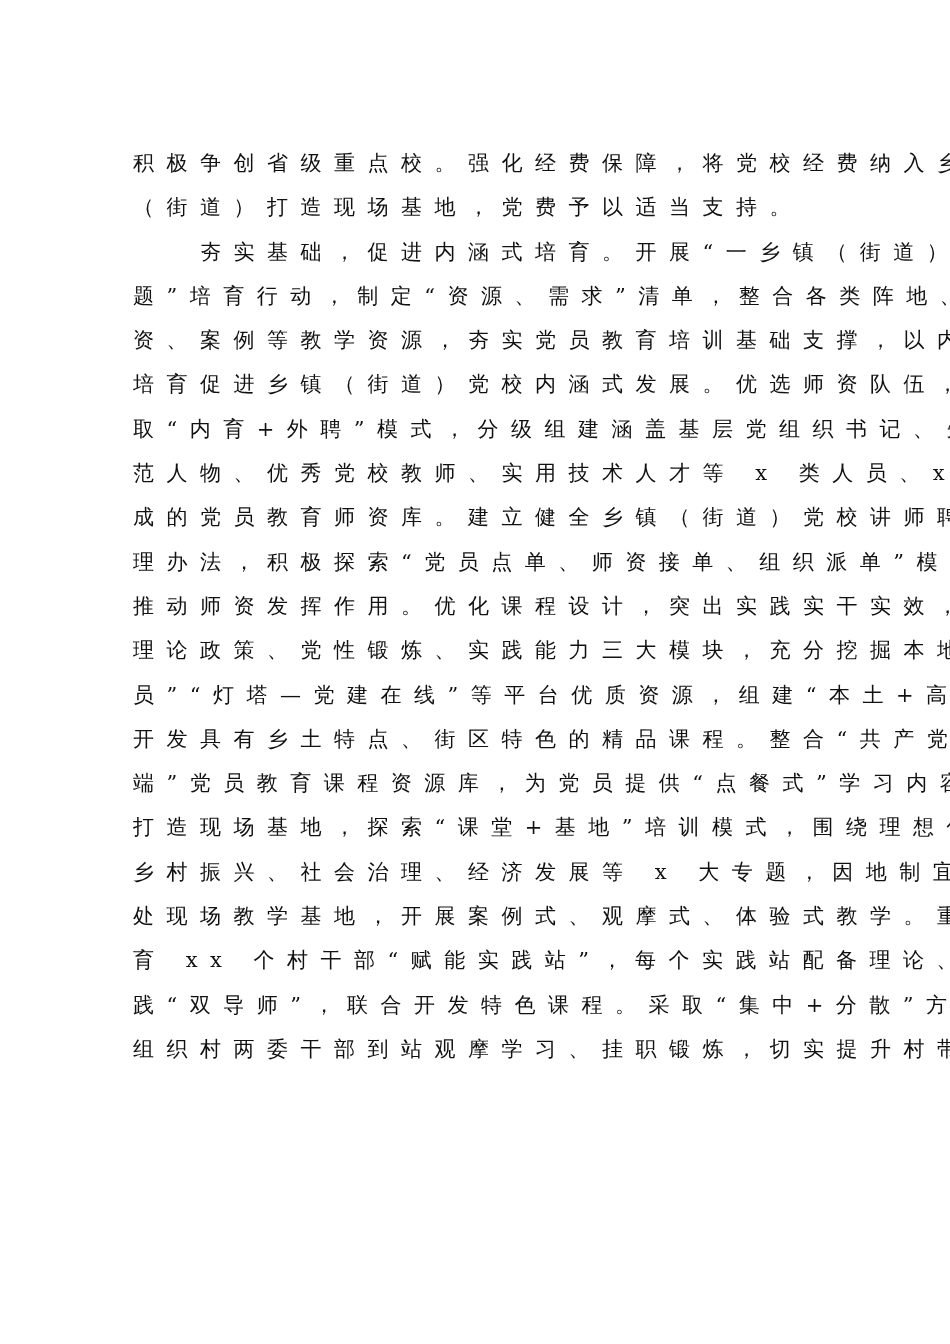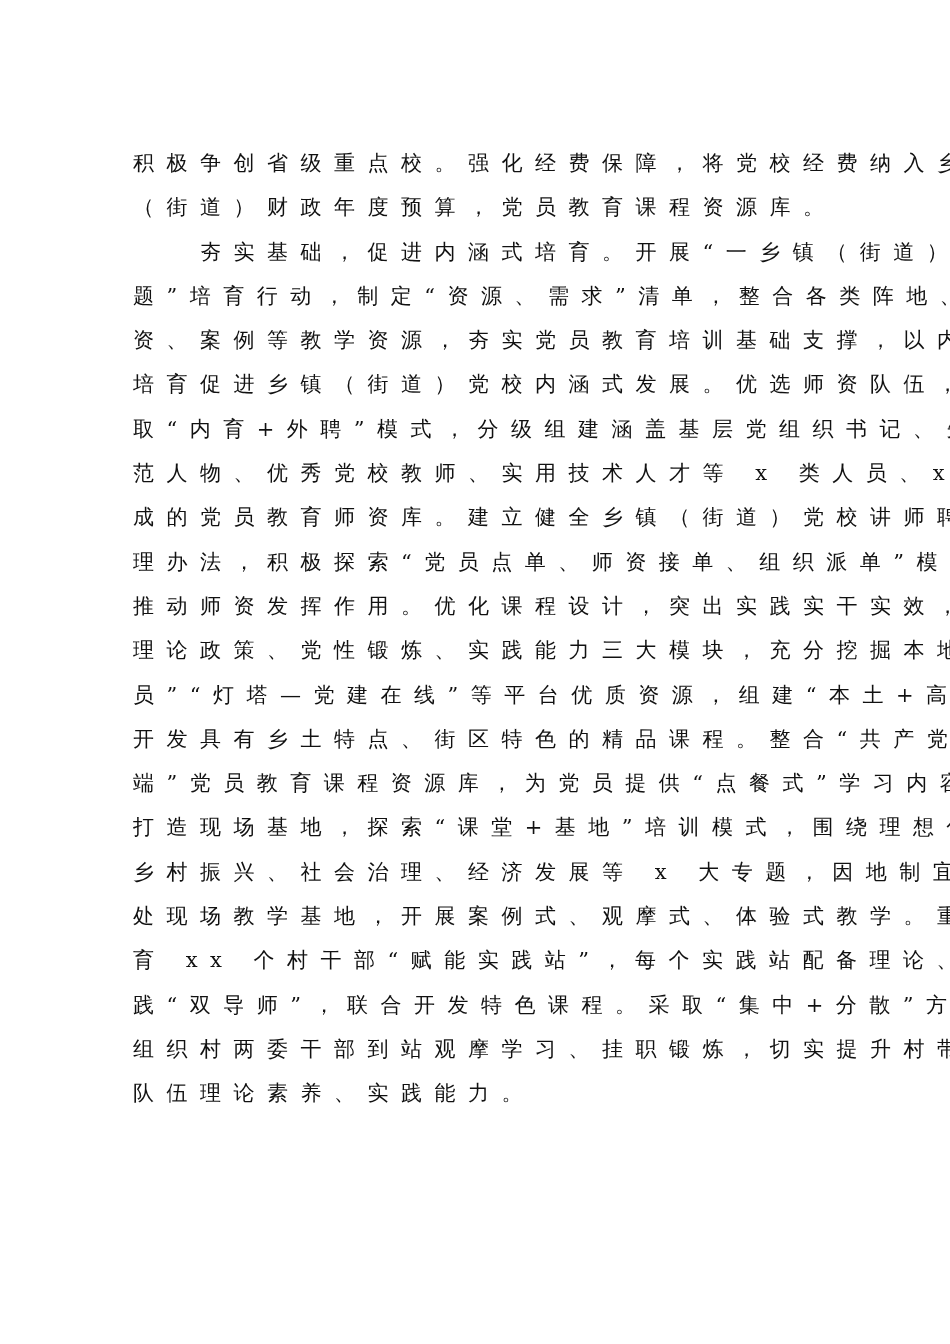--- a/index.html
+++ b/index.html
@@ -20,35 +20,34 @@
     white-space: nowrap;
     letter-spacing: 12.5px;
   }
 </style>
 </head>
 <body>
 
 <div class="page">
   <div class="text-block">
     <div class="line">积极争创省级重点校。强化经费保障，将党校经费纳入乡镇</div>
-    <div class="line">（街道）财政年度预算，党员教育课程资源库。</div>
+    <div class="line">（街道）打造现场基地，党费予以适当支持。</div>
     <div class="line">　　夯实基础，促进内涵式培育。开展“一乡镇（街道）一主</div>
     <div class="line">题”培育行动，制定“资源、需求”清单，整合各类阵地、师</div>
     <div class="line">资、案例等教学资源，夯实党员教育培训基础支撑，以内涵式</div>
     <div class="line">培育促进乡镇（街道）党校内涵式发展。优选师资队伍，采</div>
     <div class="line">取“内育+外聘”模式，分级组建涵盖基层党组织书记、先进模</div>
     <div class="line">范人物、优秀党校教师、实用技术人才等 x 类人员、xxxx 人组</div>
     <div class="line">成的党员教育师资库。建立健全乡镇（街道）党校讲师聘任管</div>
     <div class="line">理办法，积极探索“党员点单、师资接单、组织派单”模式，</div>
     <div class="line">推动师资发挥作用。优化课程设计，突出实践实干实效，按照</div>
     <div class="line">理论政策、党性锻炼、实践能力三大模块，充分挖掘本地资源，</div>
     <div class="line">员”“灯塔—党建在线”等平台优质资源，组建“本土+高</div>
     <div class="line">开发具有乡土特点、街区特色的精品课程。整合“共产党</div>
     <div class="line">端”党员教育课程资源库，为党员提供“点餐式”学习内容。</div>
     <div class="line">打造现场基地，探索“课堂+基地”培训模式，围绕理想信念、</div>
     <div class="line">乡村振兴、社会治理、经济发展等 x 大专题，因地制宜打造 xxx</div>
     <div class="line">处现场教学基地，开展案例式、观摩式、体验式教学。重点培</div>
     <div class="line">育 xx 个村干部“赋能实践站”，每个实践站配备理论、实</div>
     <div class="line">践“双导师”，联合开发特色课程。采取“集中+分散”方式，</div>
     <div class="line">组织村两委干部到站观摩学习、挂职锻炼，切实提升村带头人</div>
-    <div class="line">队伍理论素养、实践能力。</div>
   </div>
 </div>
 
 </body></html>

